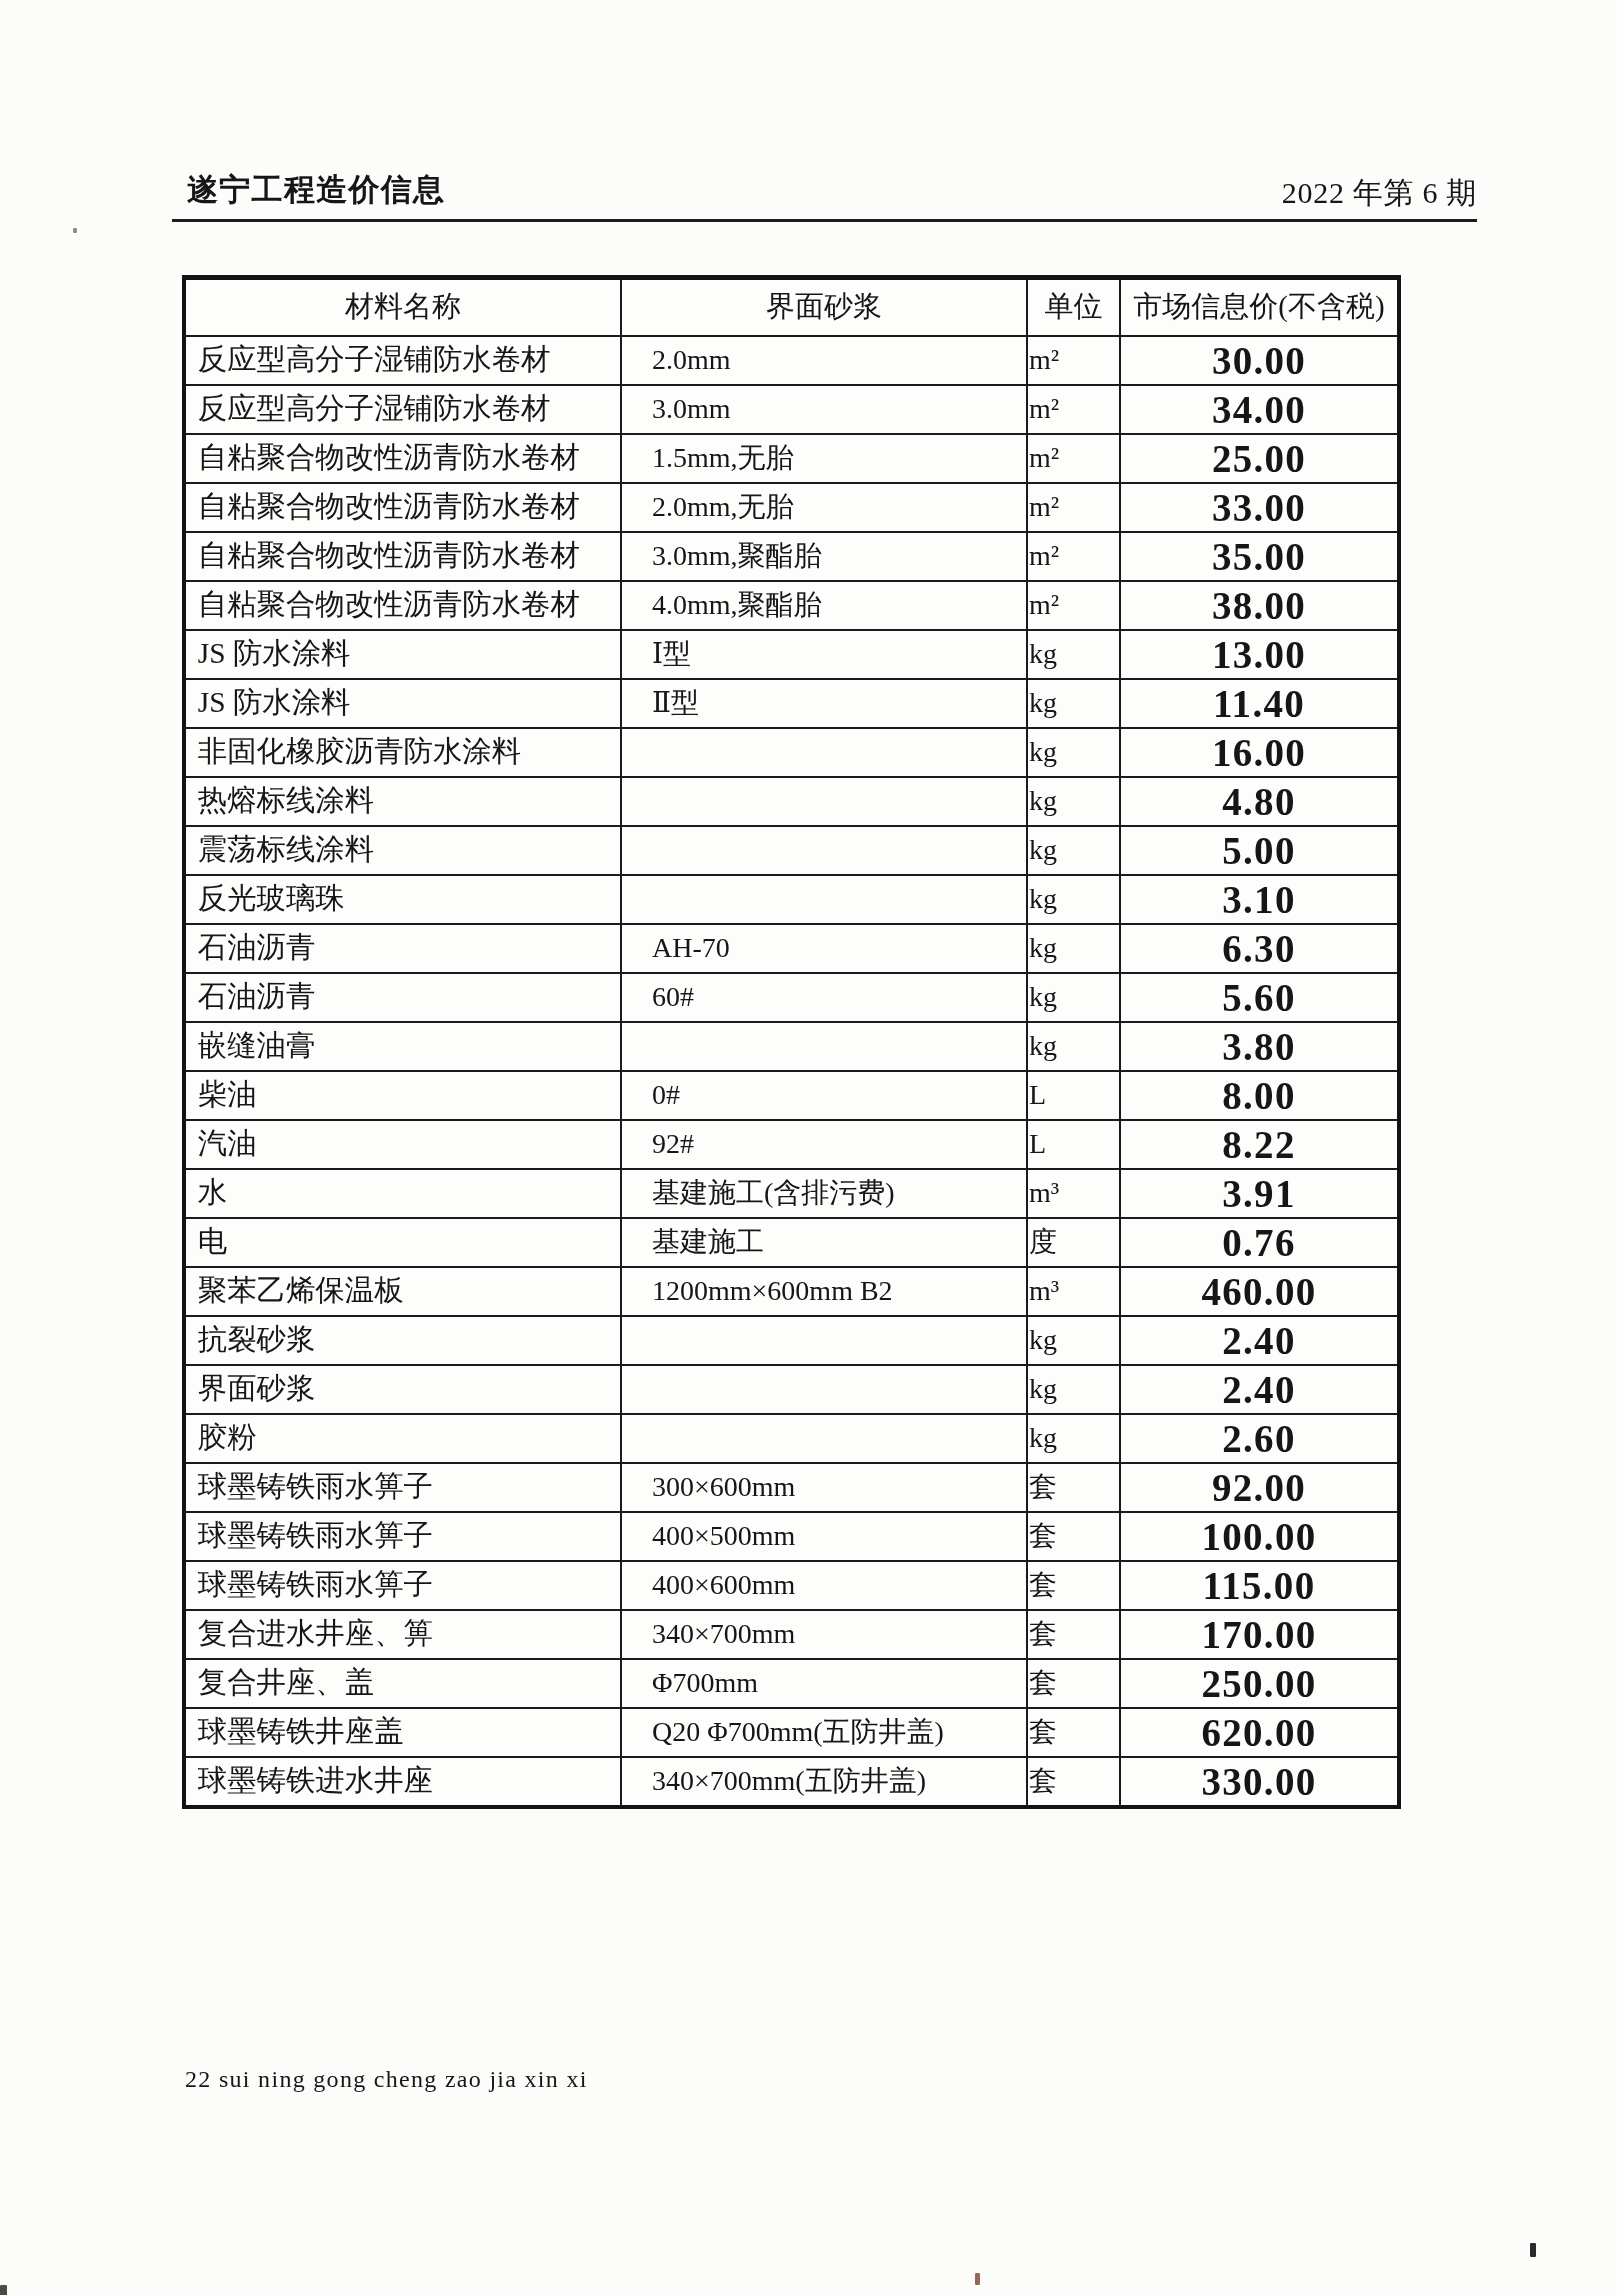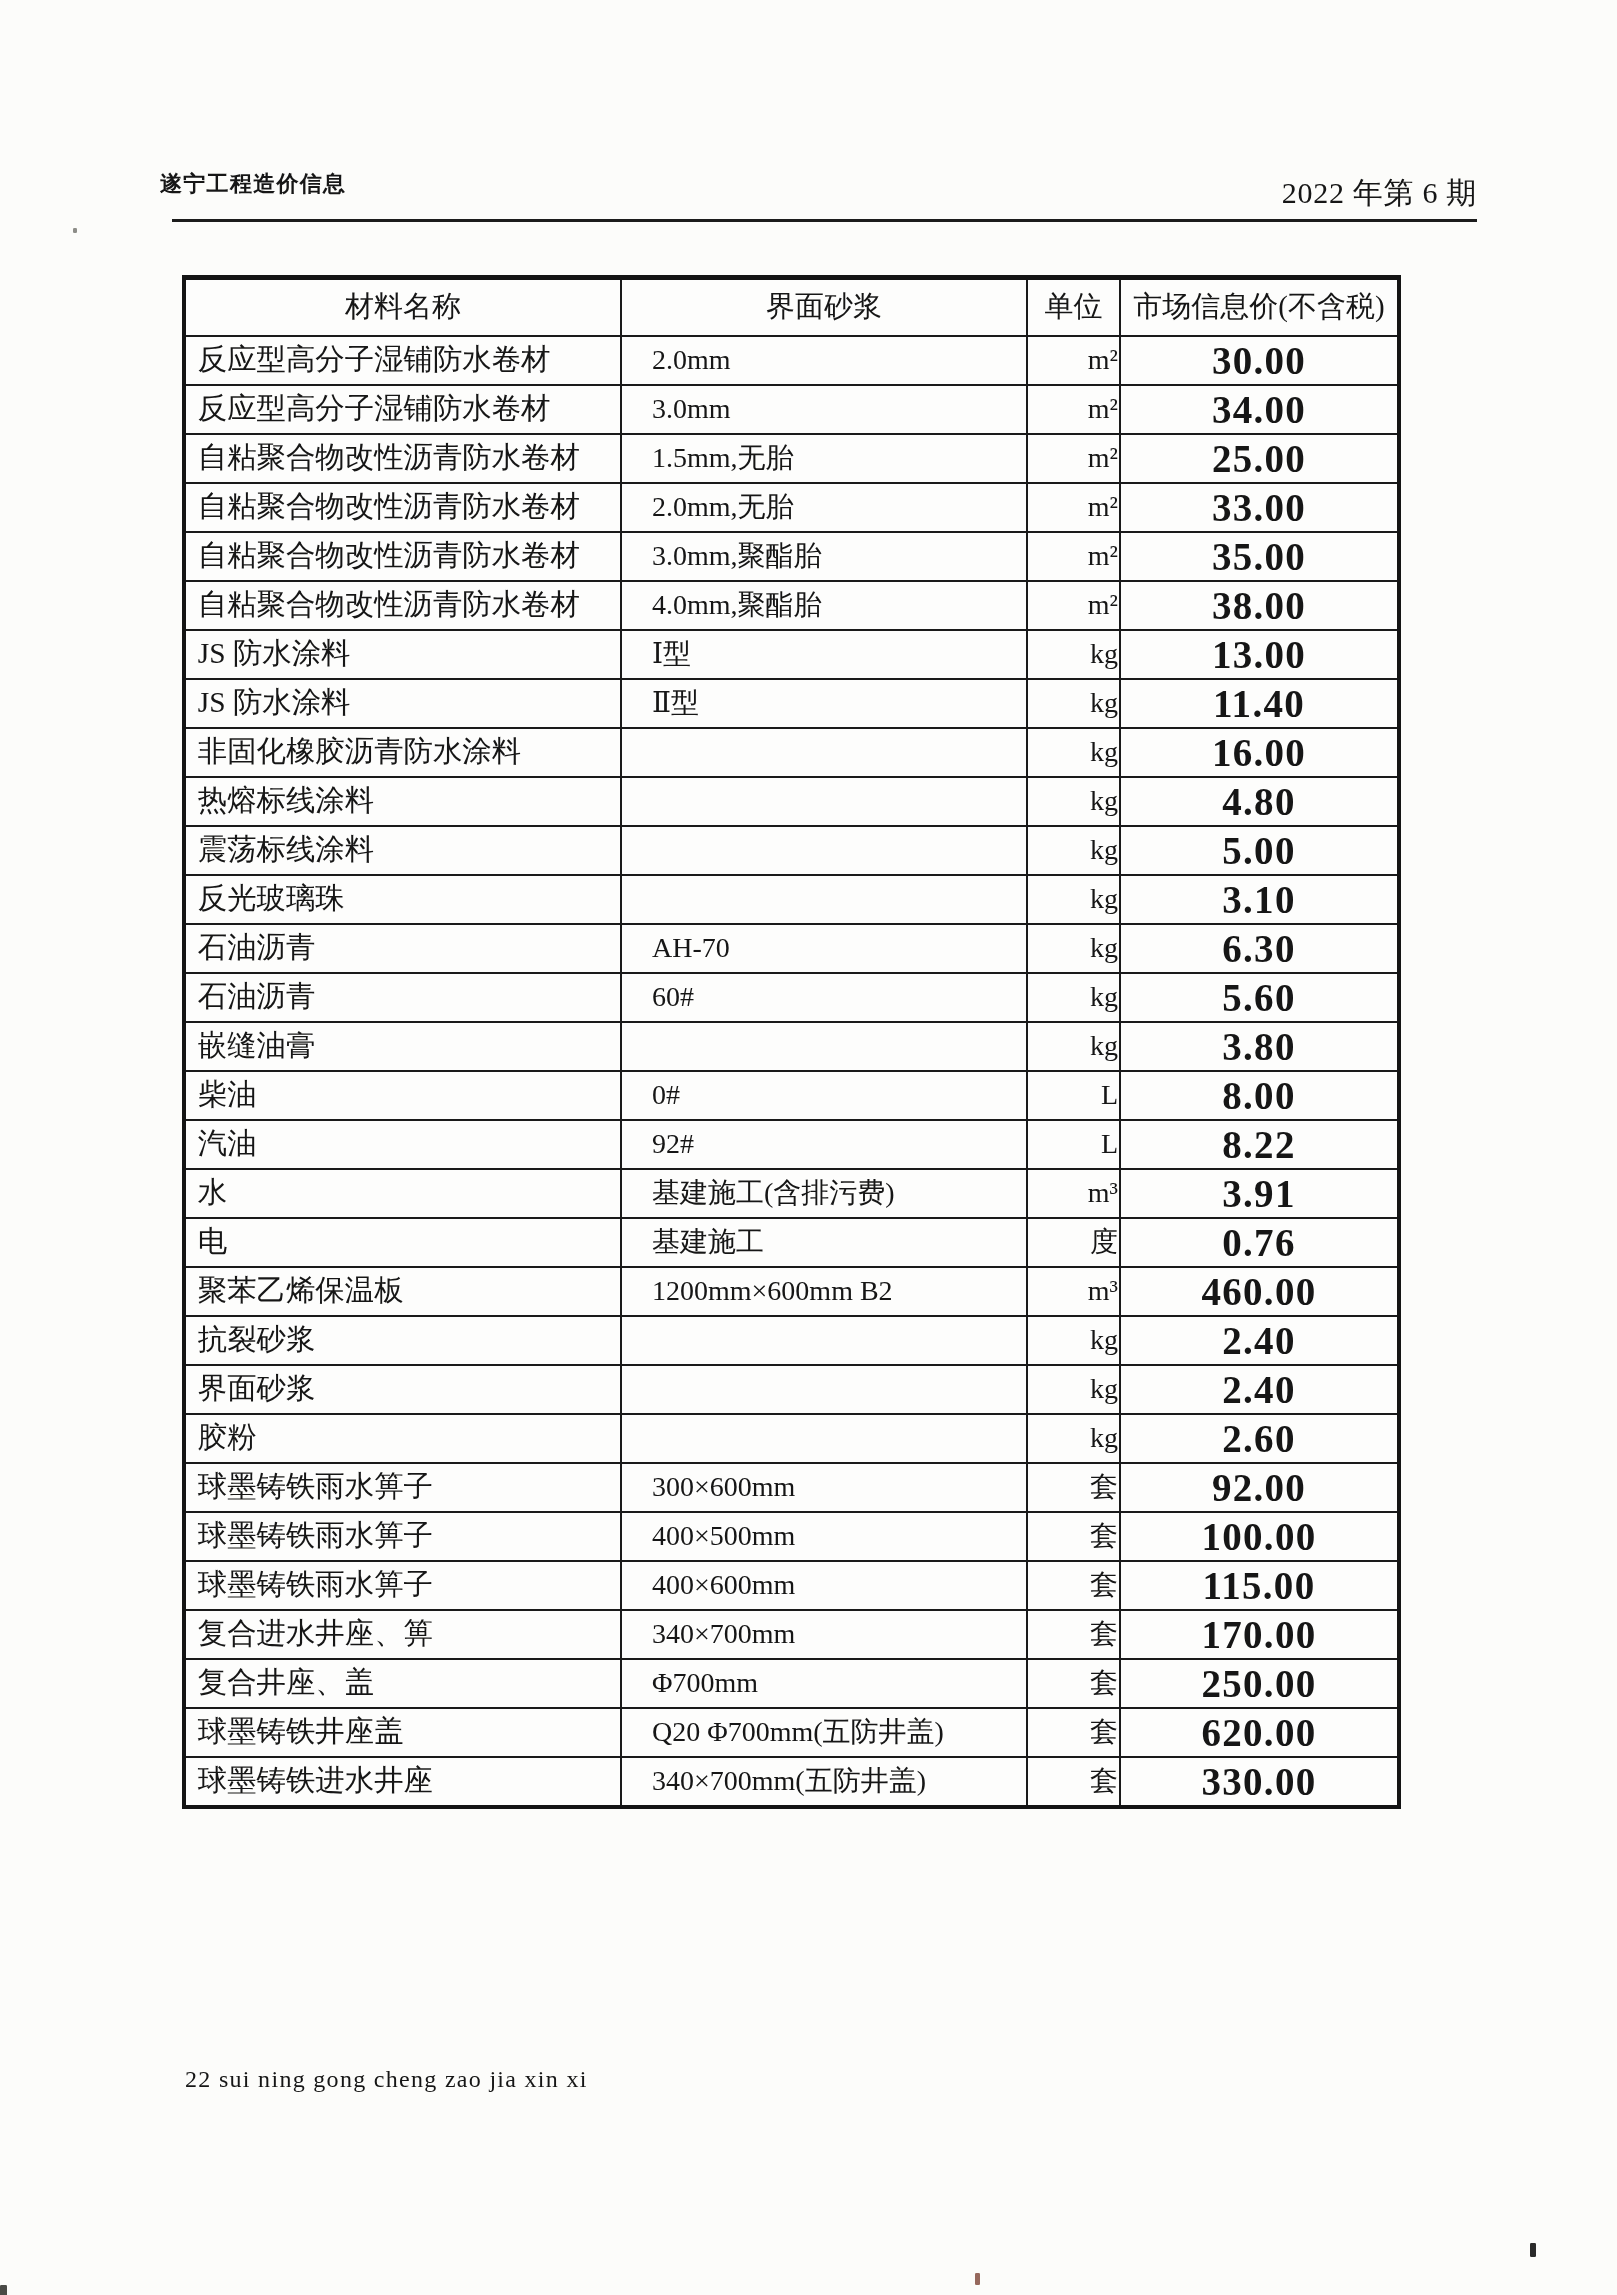--- a/index.html
+++ b/index.html
@@ -8,23 +8,23 @@
     width: 1618px;
     height: 2295px;
     background: #fcfcfa;
     overflow: hidden;
     font-family: "Liberation Serif", "DejaVu Serif", serif;
     color: #161616;
   }
   
   .masthead-title {
     position: absolute;
-    left: 160px;
+    left: 187px;
     top: 169px;
-    font-size: 22px;
+    font-size: 31px;
     font-weight: bold;
     letter-spacing: 1.3px;
     white-space: nowrap;
   }
   .masthead-issue {
     position: absolute;
     right: 141px;
     top: 173px;
     font-size: 30px;
     letter-spacing: 0.7px;
@@ -53,21 +53,21 @@
     border: 2.6px solid #1a1a1a;
     overflow: hidden;
     white-space: nowrap;
     font-weight: normal;
   }
   .price-table thead tr { height: 58px; }
   .price-table tbody tr { height: 39px; }
   .price-table th { font-size: 29px; text-align: center; }
   .price-table td:nth-child(1) { padding-left: 11.8px; font-size: 29.4px; text-align: left; }
   .price-table td:nth-child(2) { padding-left: 30px; font-size: 28px; text-align: left; }
-  .price-table td:nth-child(3) { font-size: 28px; text-align: right; }
+  .price-table td:nth-child(3) { font-size: 28px; text-align: left; }
   .price-table td:nth-child(4) { font-size: 39px; text-align: center; letter-spacing: 1.3px; font-weight: bold; }
   
   .page-footer {
     position: absolute;
     left: 185px;
     top: 2066px;
     font-size: 24px;
     letter-spacing: 1.3px;
     white-space: nowrap;
   }

